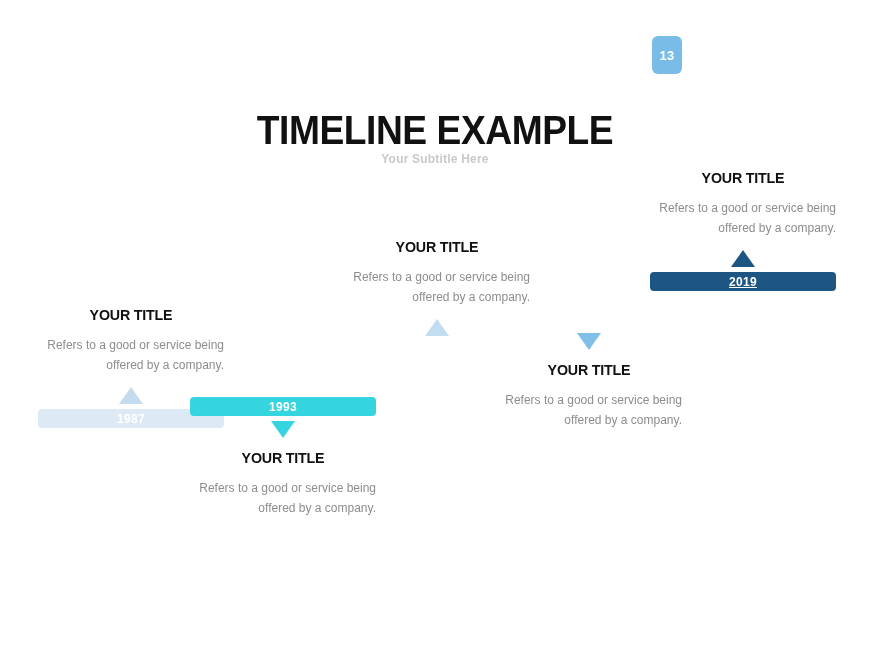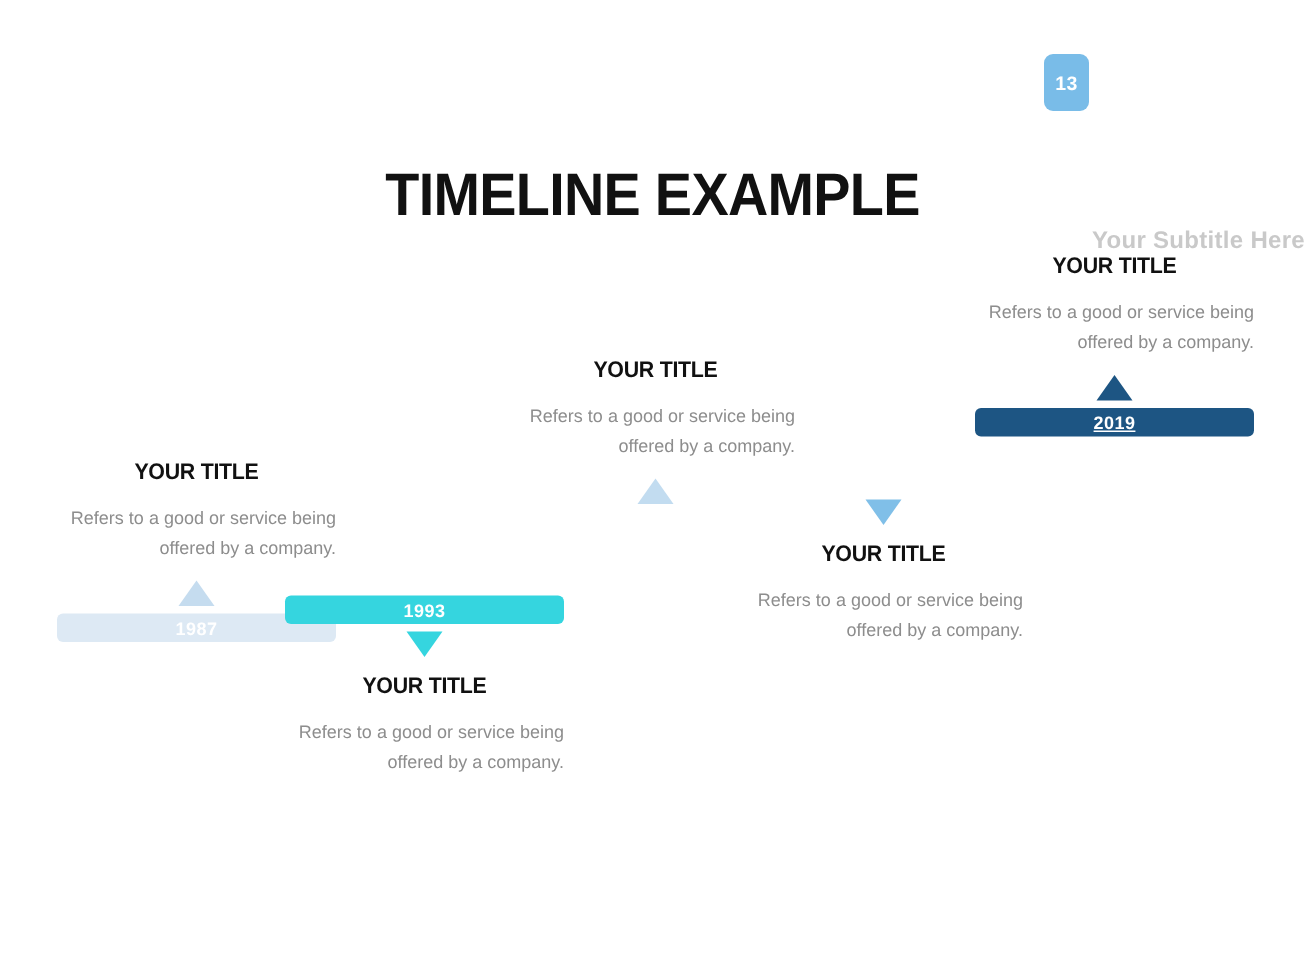--- a/index.html
+++ b/index.html
@@ -11,21 +11,20 @@
     height: 653px;
     background: #ffffff;
     font-family: "Liberation Sans", sans-serif;
     overflow: hidden;
   }
   .slide {
     position: relative;
     width: 724px;
     height: 653px;
     background: #ffffff;
-    padding-left: 44px;
   }
 
   
   .page-badge {
     position: absolute;
     top: 36px;
     right: 42px;
     width: 30px;
     height: 38px;
     border-radius: 6px;
@@ -51,22 +50,22 @@
     font-weight: bold;
     color: #111111;
     letter-spacing: -0.5px;
     transform: scaleX(0.93);
   }
   .deck-subtitle {
     position: absolute;
     top: 152px;
     left: 0;
     width: 870px;
-    text-align: right;
-    font-size: 16px;
+    text-align: center;
+    font-size: 12px;
     font-weight: bold;
     color: #c9c9c9;
     letter-spacing: .2px;
   }
 
   
   .node {
     position: absolute;
     width: 186px;
   }

